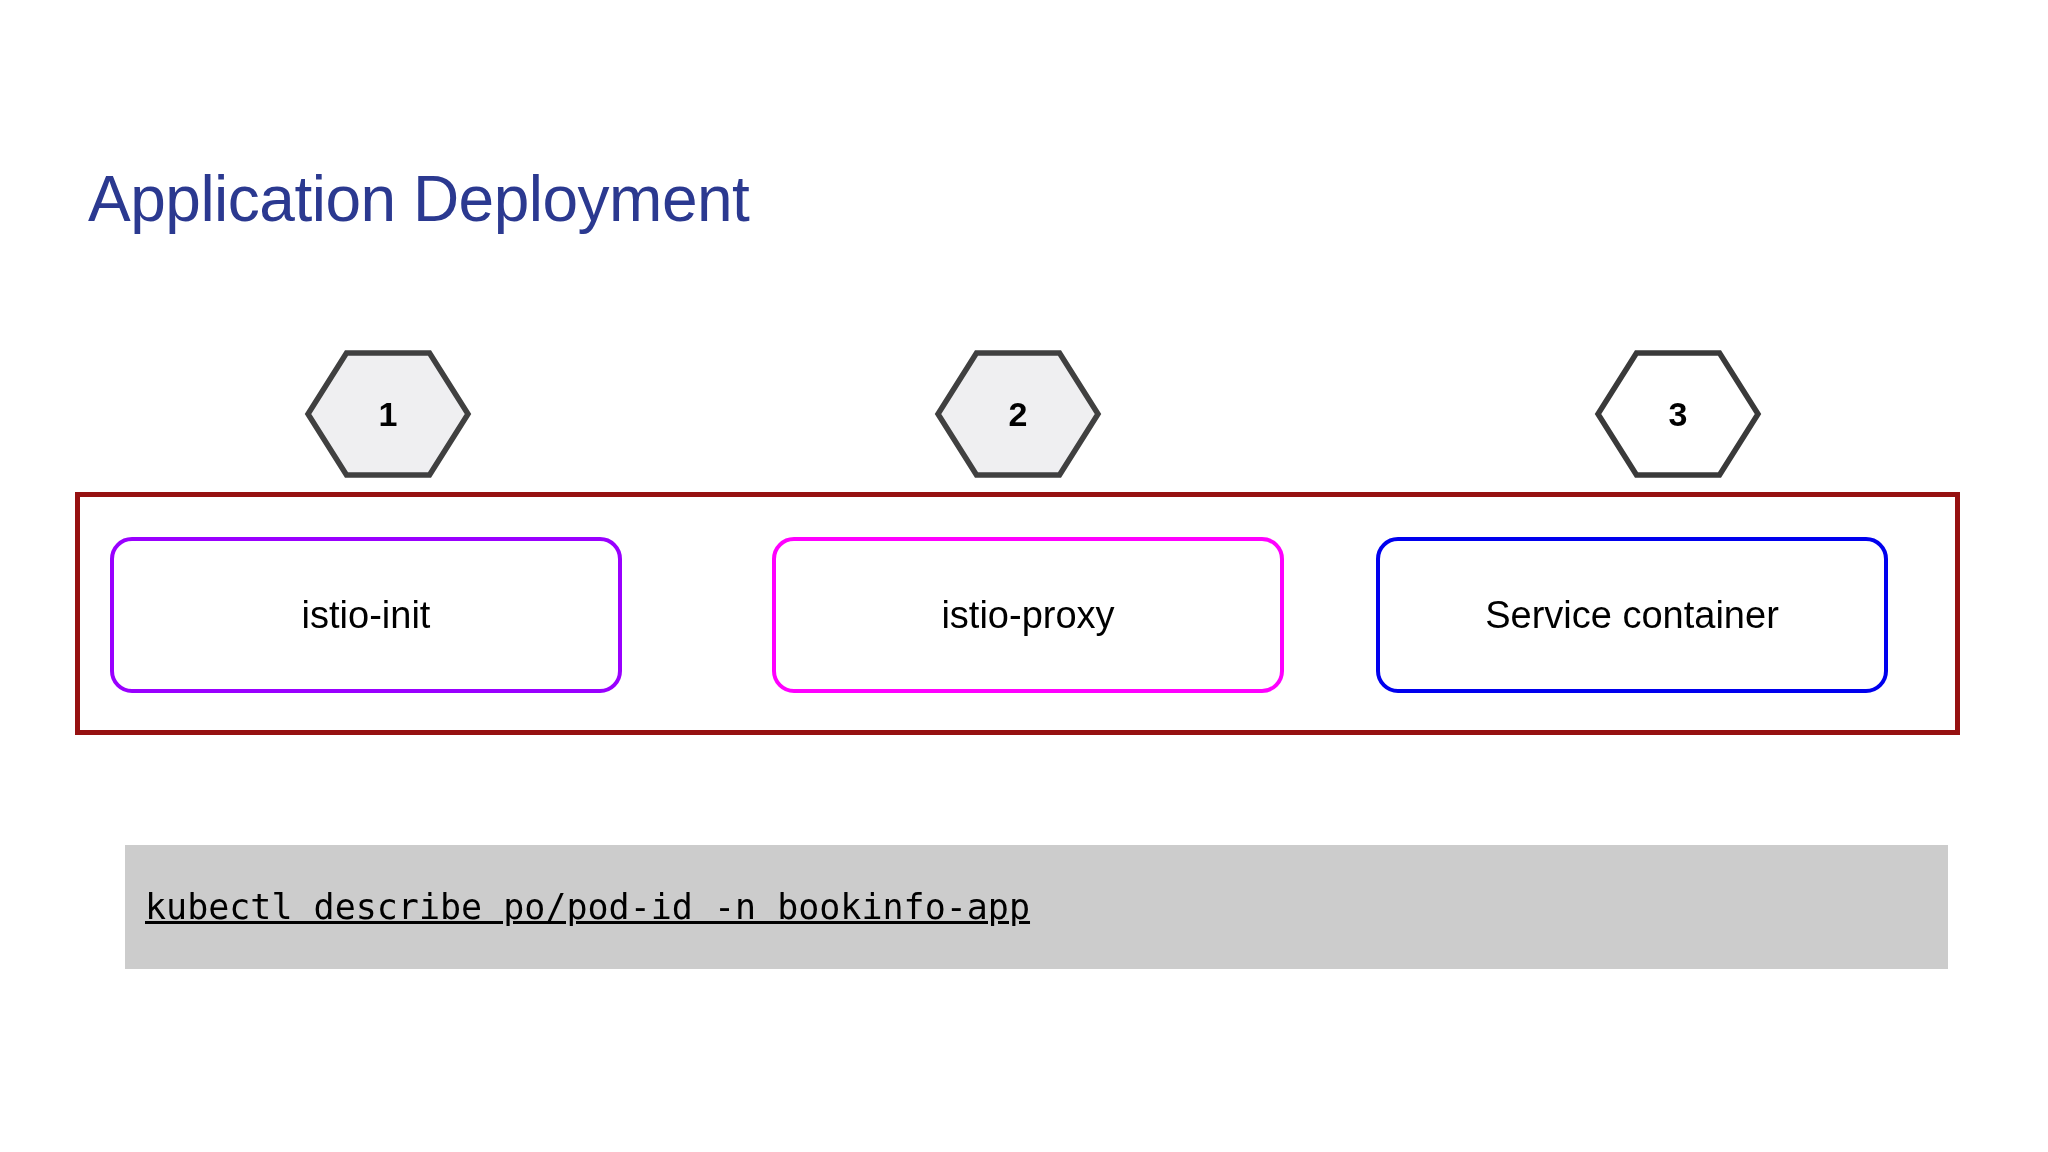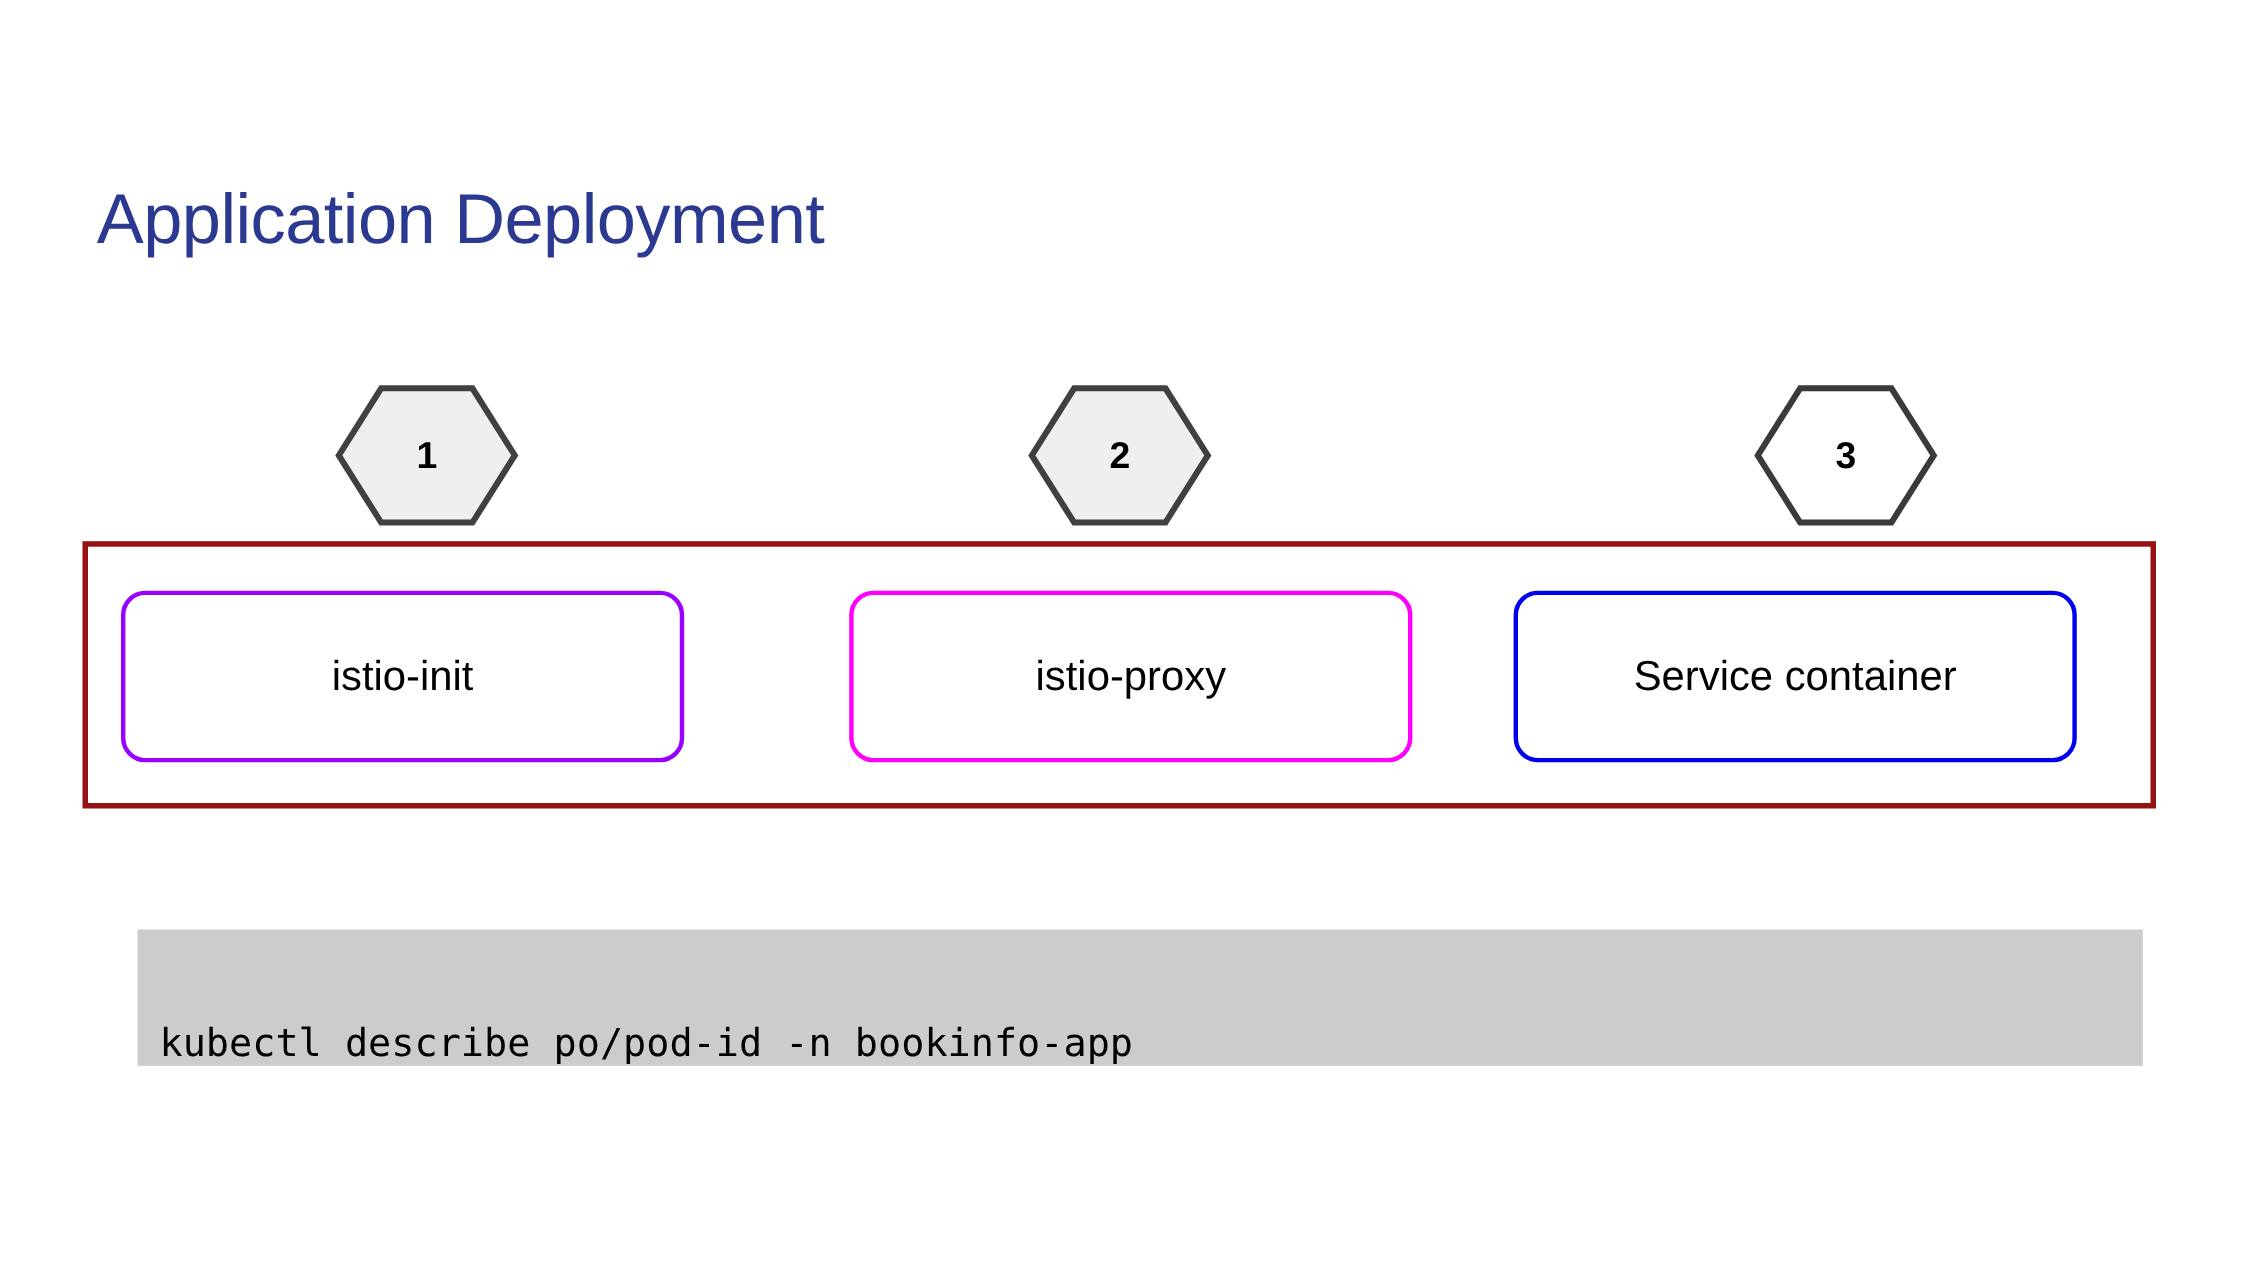--- a/index.html
+++ b/index.html
@@ -109,21 +109,22 @@
 
   
   .code-block {
     position: absolute;
     left: 125px;
     top: 845px;
     width: 1823px;
     height: 124px;
     background: #cccccc;
     display: flex;
-    align-items: flex-end;
+    align-items: center;
+    text-decoration: underline;
   }
   .code-text {
     padding-left: 20px;
     font-family: "DejaVu Sans Mono", "Liberation Mono", monospace;
     font-size: 35px;
     color: #000000;
     white-space: pre;
   }
 </style>
 </head>

